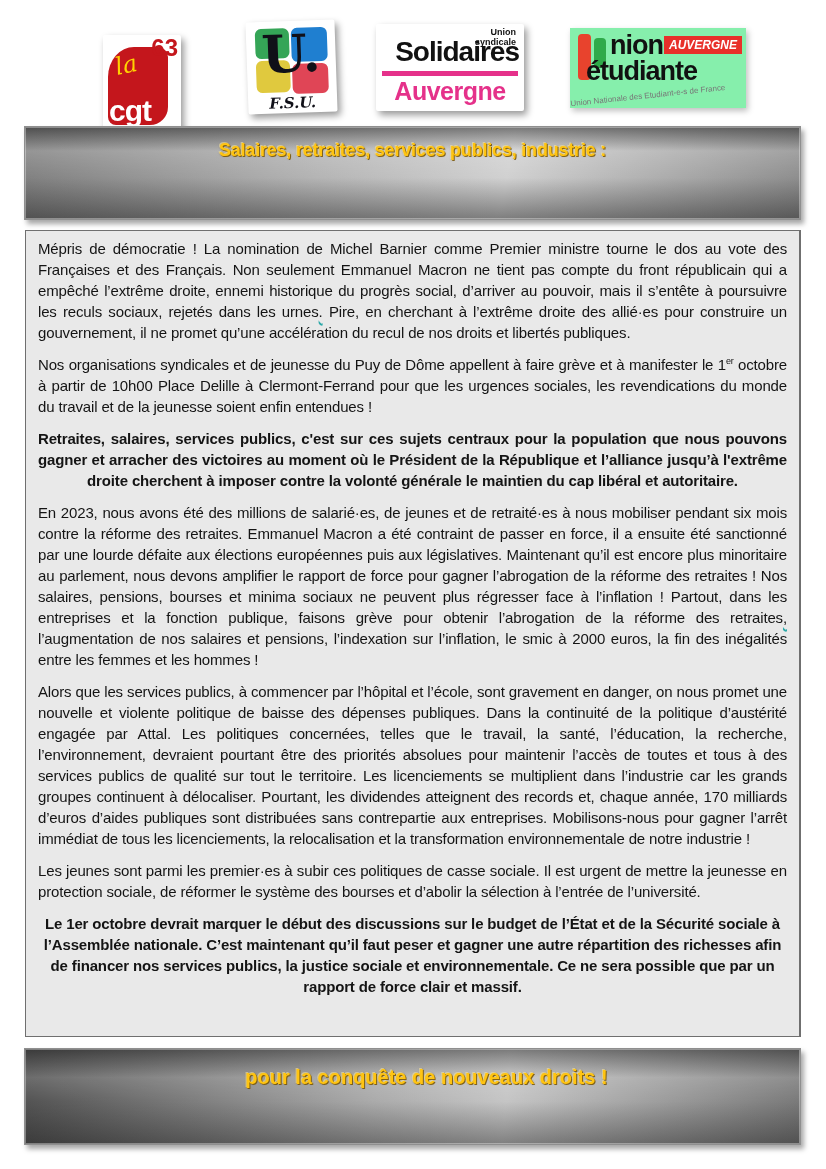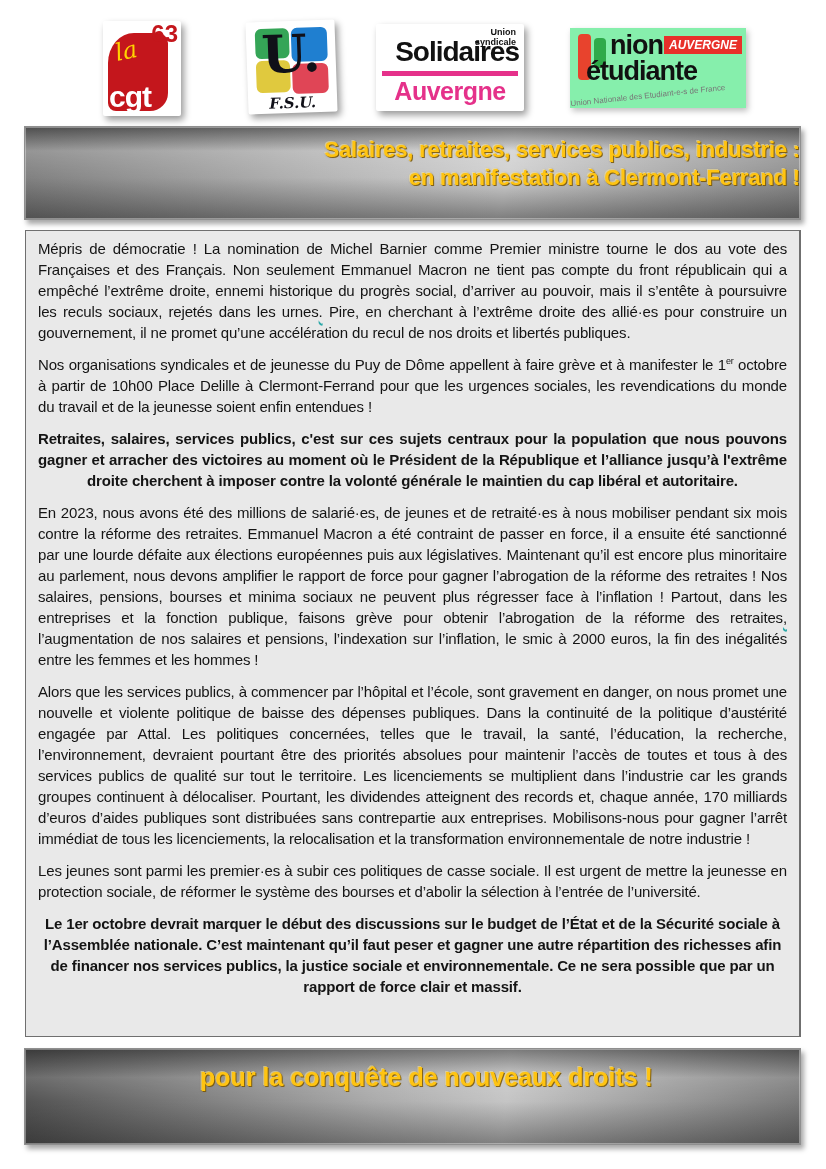--- a/index.html
+++ b/index.html
@@ -9,21 +9,21 @@
     color:#141414;position:relative;overflow:hidden;
   }
   .abs{position:absolute;}
 
   
   .logo-card{
     position:absolute;background:#fff;border-radius:2px;
     box-shadow:3px 4px 7px rgba(0,0,0,0.40);
   }
   
-  .cgt{left:103px;top:21px;width:78px;height:95px;}
+  .cgt{left:103px;top:35px;width:78px;height:95px;}
   .cgt-blob{
     position:absolute;left:5px;top:12px;width:60px;height:78px;
     background:#c4161c;border-radius:26px 10px 18px 8px / 30px 10px 18px 8px;
   }
   .cgt-63{
     position:absolute;right:3px;top:0px;color:#c4161c;font-weight:bold;
     font-size:24px;line-height:26px;font-family:"Liberation Sans",sans-serif;
   }
   .cgt-la{
     position:absolute;left:12px;top:16px;color:#ffd200;
@@ -105,24 +105,24 @@
   .banner-bottom{
     top:1048px;height:97px;padding-top:6px;
     background:
       linear-gradient(to bottom, rgba(30,30,30,0.45) 0, rgba(255,255,255,0.16) 30%, rgba(255,255,255,0.02) 55%, rgba(25,25,25,0.40) 100%),
       linear-gradient(95deg,#4f4f4f 0%,#a9a9a9 45%,#c4c4c4 62%,#767676 100%);
   }
   .gold{
     color:#ffc412;font-weight:bold;
     text-shadow:1px 1px 0 rgba(120,85,0,0.85), -1px -1px 0 rgba(255,236,160,0.55), 0 0 2px rgba(120,85,0,0.6);
   }
-  .banner-top .bl{font-size:22px;line-height:28px;letter-spacing:-0.2px;text-align:right;}
+  .banner-top .bl{font-size:18px;line-height:28px;letter-spacing:-0.2px;}
   .banner-bottom .bl1{font-size:23.5px;line-height:30px;letter-spacing:-0.4px;}
   .banner-bottom .bl2{font-size:23px;line-height:28px;letter-spacing:-0.3px;}
-  .banner-bottom .bl3{font-size:25px;line-height:26px;margin-top:9px;margin-left:28px;}
+  .banner-bottom .bl3{font-size:20px;line-height:26px;margin-top:9px;margin-left:28px;}
 
   
   .body-box{
     position:absolute;left:25px;top:230px;width:776px;height:807px;
     background:#e9e9e9;border:1px solid #6f6f6f;border-right-width:2px;
     box-sizing:border-box;padding:7px 12px 0 12px;
   }
   .para{
     margin:0 0 11px 0;font-size:15px;line-height:21px;letter-spacing:-0.15px;
     text-align:justify;color:#141414;
@@ -169,21 +169,20 @@
   <div class="ue-bar ue-bar-red"></div>
   <div class="ue-bar ue-bar-green"></div>
   <div class="ue-nion">nion</div>
   <div class="ue-badge">AUVERGNE</div>
   <div class="ue-etudiante">étudiante</div>
   <div class="ue-sub">Union Nationale des Etudiant-e-s de France</div>
 </div>
 
 <div class="metal banner-top">
   <div class="gold bl">Salaires, retraites, services publics, industrie :</div>
-  <div class="gold bl">en manifestation à Clermont-Ferrand !</div>
 </div>
 
 <div class="body-box">
   <div>
       <p class="para "><span>Mépris de démocratie ! La nomination de Michel Barnier comme Premier ministre tourne le dos au vote des Françaises et des Français. Non seulement Emmanuel Macron ne tient pas compte du front républicain qui a empêché l’extrême droite, ennemi historique du progrès social, d’arriver au pouvoir, mais il s’entête à poursuivre les reculs sociaux, rejetés dans les urnes</span><span class="spellmark">.</span><span> Pire, en cherchant à l’extrême droite des allié·es pour construire un gouvernement, il ne promet qu’une accélération du recul de nos droits et libertés publiques.</span></p>
       <p class="para "><span>Nos organisations syndicales et de jeunesse du Puy de Dôme appellent à faire grève et à manifester le 1</span><sup>er</sup><span> octobre à partir de 10h00 Place Delille à Clermont-Ferrand pour que les urgences sociales, les revendications du monde du travail et de la jeunesse soient enfin entendues !</span></p>
       <p class="para bold-centerlast"><span>Retraites, salaires, services publics, c'est sur ces sujets centraux pour la population que nous pouvons gagner et arracher des victoires au moment où le Président de la République et l’alliance jusqu’à l'extrême droite cherchent à imposer contre la volonté générale le maintien du cap libéral et autoritaire.</span></p>
       <p class="para "><span>En 2023, nous avons été des millions de salarié·es, de jeunes et de retraité·es à nous mobiliser pendant six mois contre la réforme des retraites. Emmanuel Macron a été contraint de passer en force, il a ensuite été sanctionné par une lourde défaite aux élections européennes puis aux législatives. Maintenant qu’il est encore plus minoritaire au parlement, nous devons amplifier le rapport de force pour gagner l’abrogation de la réforme des retraites ! Nos salaires, pensions, bourses et minima sociaux ne peuvent plus régresser face à l’inflation ! Partout, dans les entreprises et la fonction publique, faisons grève pour obtenir l’abrogation de la réforme des retraites</span><span class="spellmark">,</span><span> l’augmentation de nos salaires et pensions, l’indexation sur l’inflation, le smic à 2000 euros, la fin des inégalités entre les femmes et les hommes !</span></p>
       <p class="para "><span>Alors que les services publics, à commencer par l’hôpital et l’école, sont gravement en danger, on nous promet une nouvelle et violente politique de baisse des dépenses publiques. Dans la continuité de la politique d’austérité engagée par Attal. Les politiques concernées, telles que le travail, la santé, l’éducation, la recherche, l’environnement, devraient pourtant être des priorités absolues pour maintenir l’accès de toutes et tous à des services publics de qualité sur tout le territoire. Les licenciements se multiplient dans l’industrie car les grands groupes continuent à délocaliser. Pourtant, les dividendes atteignent des records et, chaque année, 170 milliards d’euros d’aides publiques sont distribuées sans contrepartie aux entreprises. Mobilisons-nous pour gagner l’arrêt immédiat de tous les licenciements, la relocalisation et la transformation environnementale de notre industrie !</span></p>
       <p class="para "><span>Les jeunes sont parmi les premier·es à subir ces politiques de casse sociale. Il est urgent de mettre la jeunesse en protection sociale, de réformer le système des bourses et d’abolir la sélection à l’entrée de l’université.</span></p>

